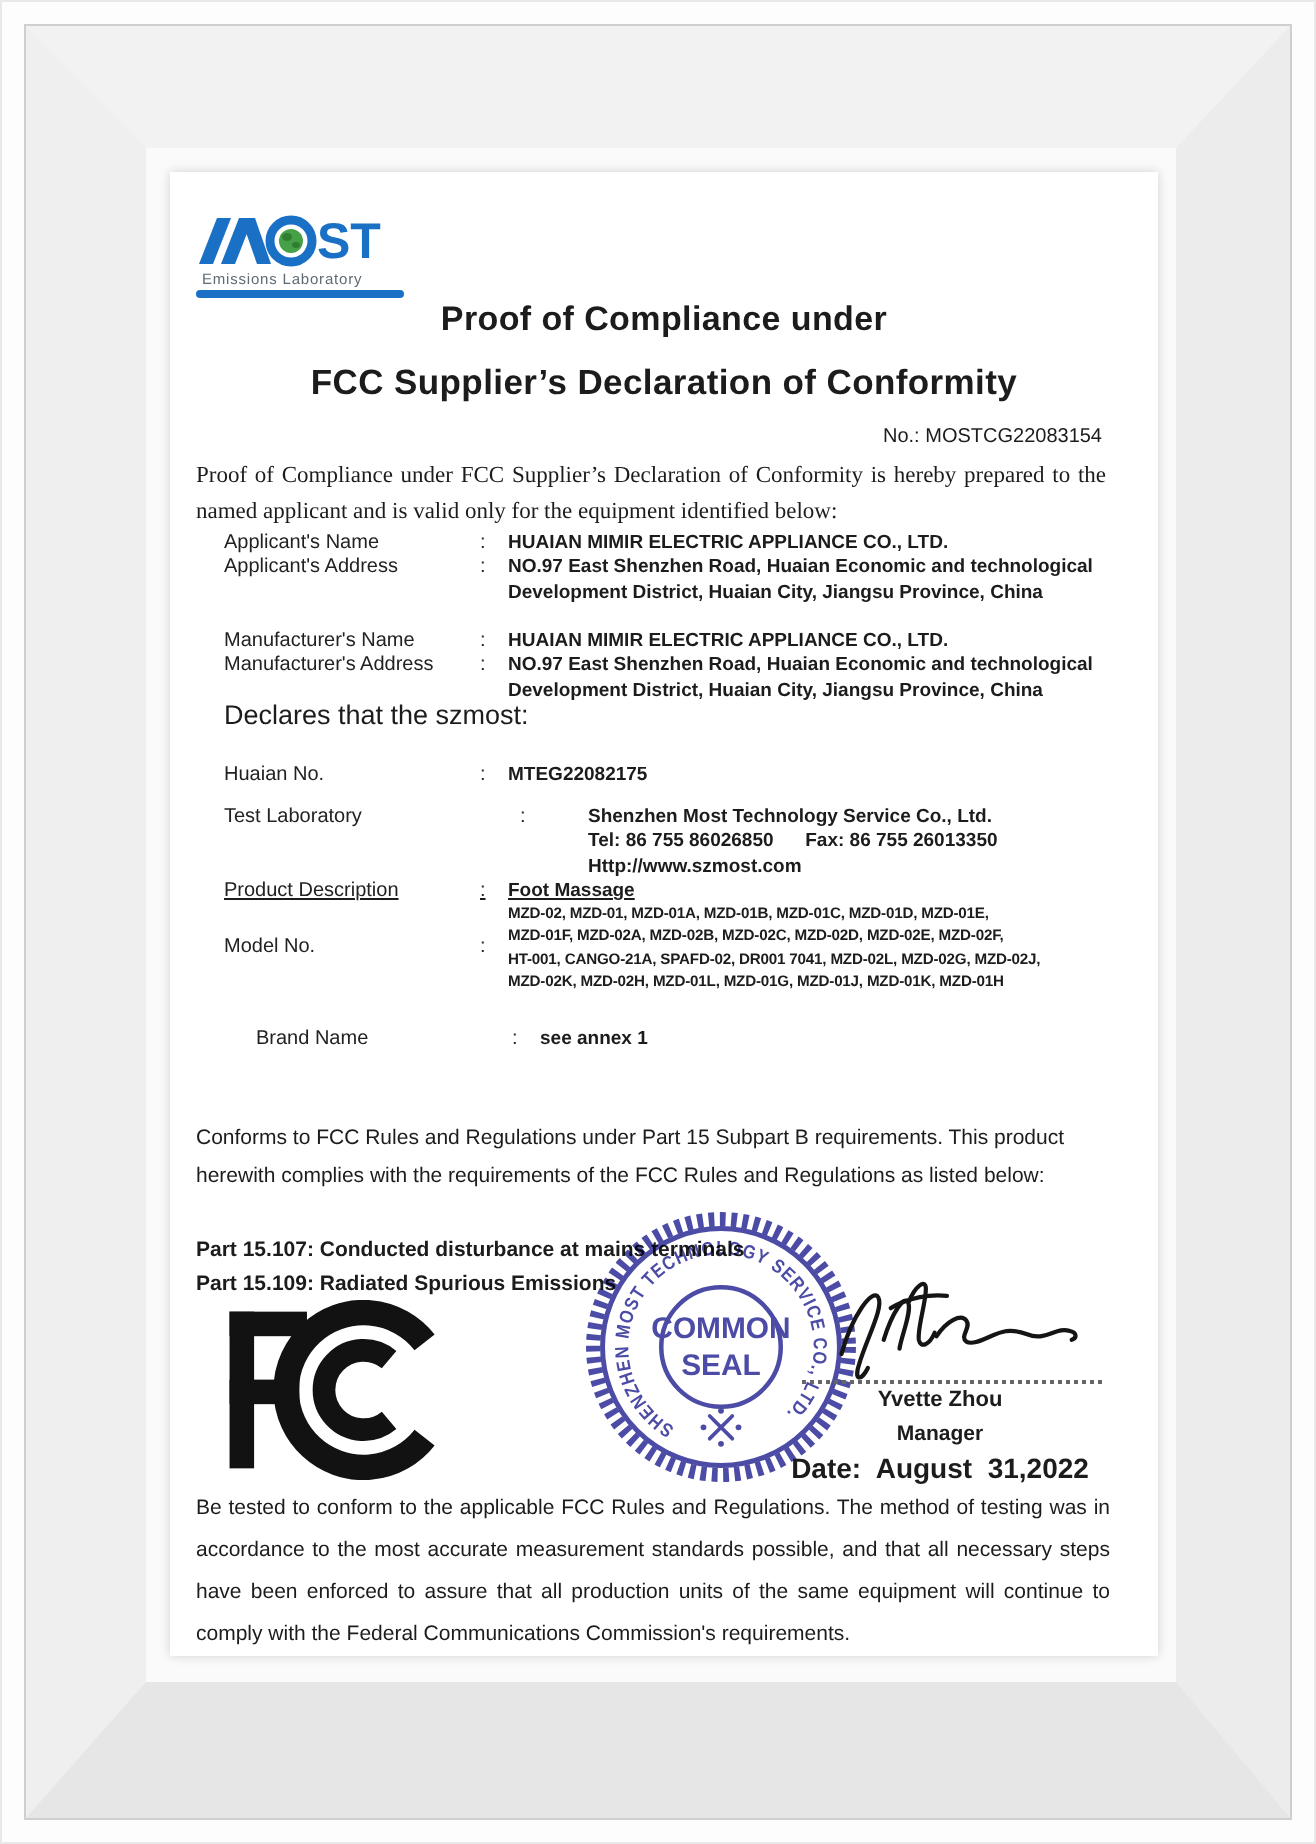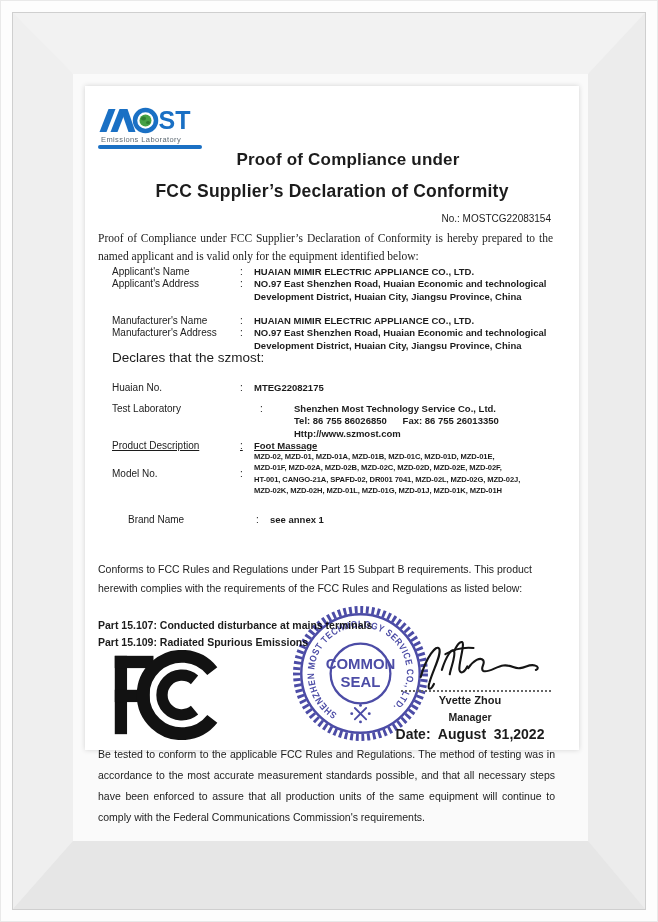--- a/index.html
+++ b/index.html
@@ -1,33 +1,33 @@
 <!DOCTYPE html>
 <html><head>
 <meta charset="utf-8">
 <style>
   html,body{margin:0;padding:0;background:#ffffff;}
   body{width:658px;height:922px;font-family:"Liberation Sans",sans-serif;-webkit-font-smoothing:antialiased;}
   .frame{position:relative;width:656px;height:920px;background:#fdfdfd;border:1px solid #e9e9e9;overflow:hidden;}
   .frame-line{position:absolute;inset:11px;border:1px solid #cfcfcf;background:#f4f4f4;}
   .bevel{position:absolute;inset:12px;border-style:solid;border-width:61px 57px 68px 60px;
          border-color:#f2f2f2 #ececec #e6e6e6 #efefef;background:#fafafa;padding:12px;box-sizing:border-box;}
-  .document{position:relative;width:494px;height:664px;background:#ffffff;
+  .document{position:relative;width:494px;height:742px;background:#ffffff;
             box-shadow:0 0 5px rgba(0,0,0,.16);color:#1c1c1c;}
   .abs{position:absolute;}
   .prewrap{white-space:pre-wrap;}
   .nowrap{white-space:nowrap;}
 
   
   .logo{left:12px;top:20px;width:120px;}
   .logo-sub{font-size:7.5px;color:#5f6b74;letter-spacing:.4px;margin:1px 0 1px 4px;}
   .logo-bar{width:104px;height:4px;background:#1a70c4;border-radius:2px;margin-left:1px;}
 
   .title{left:0;width:100%;text-align:center;font-weight:bold;font-size:17px;letter-spacing:.2px;}
-  .t1{top:64px;margin-left:16px;} .t2{top:95px;font-size:17.5px;}
+  .t1{top:64px;} .t2{top:95px;font-size:17.5px;}
   .cert-no{top:127px;right:28px;font-size:10px;}
   .intro{top:143px;left:13px;right:26px;font-family:"Liberation Serif",serif;font-size:11.5px;line-height:1.6;text-align:justify;}
 
   .row{display:grid;grid-template-columns:128px 14px 1fr;column-gap:0;}
   .lab{font-size:10px;color:#222;}
   .col{font-size:10px;color:#222;}
   .val{font-size:9.5px;font-weight:bold;line-height:1.3;}
   .parties{left:27px;top:180px;right:22px;}
   .party-gap{height:12px;}
   .declares{left:27px;top:264px;font-size:13.5px;}

